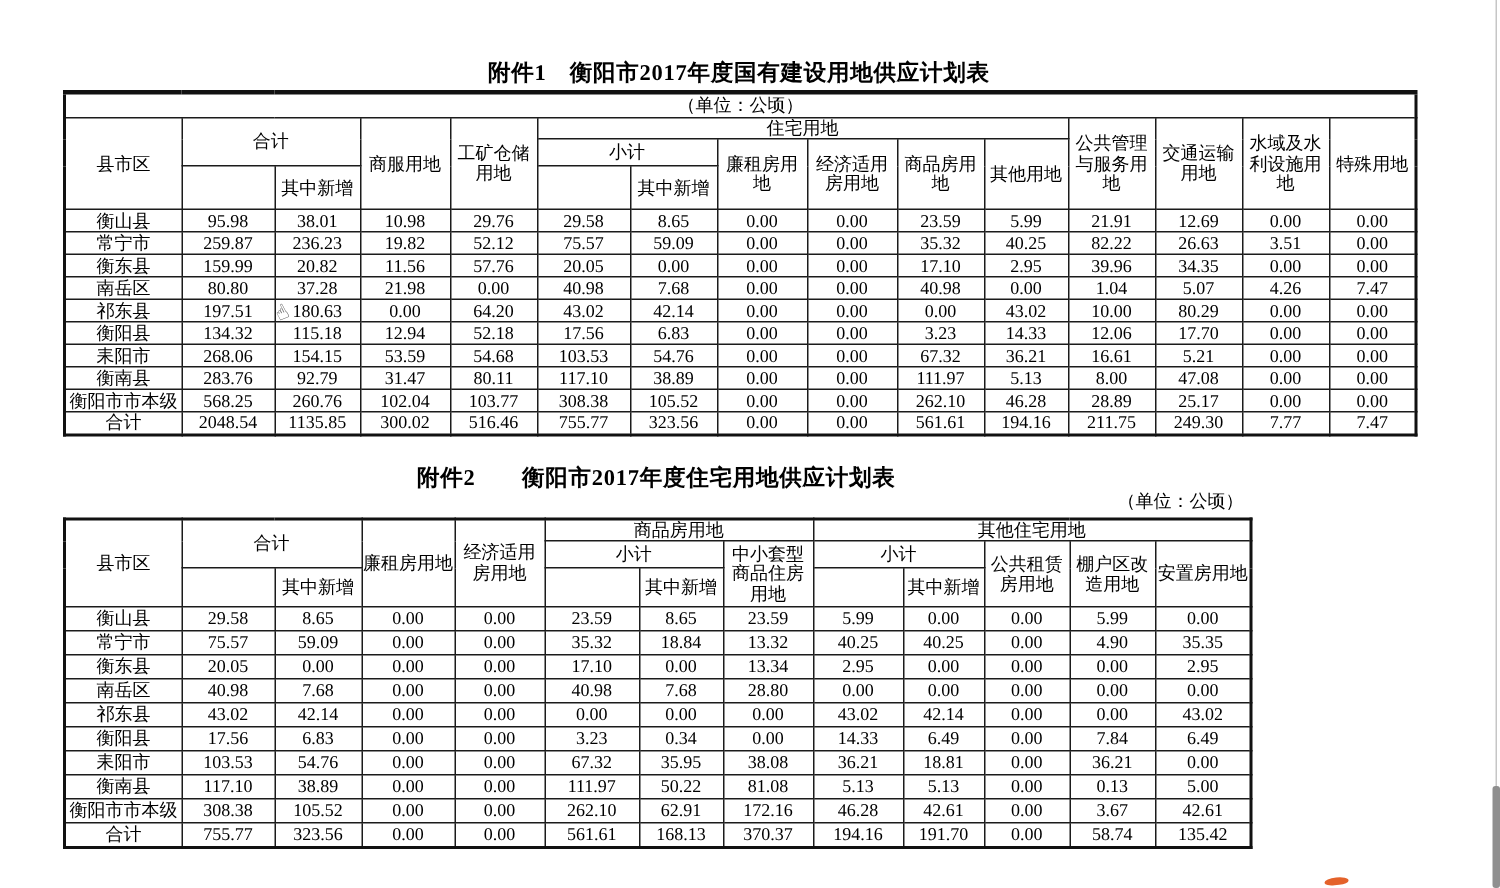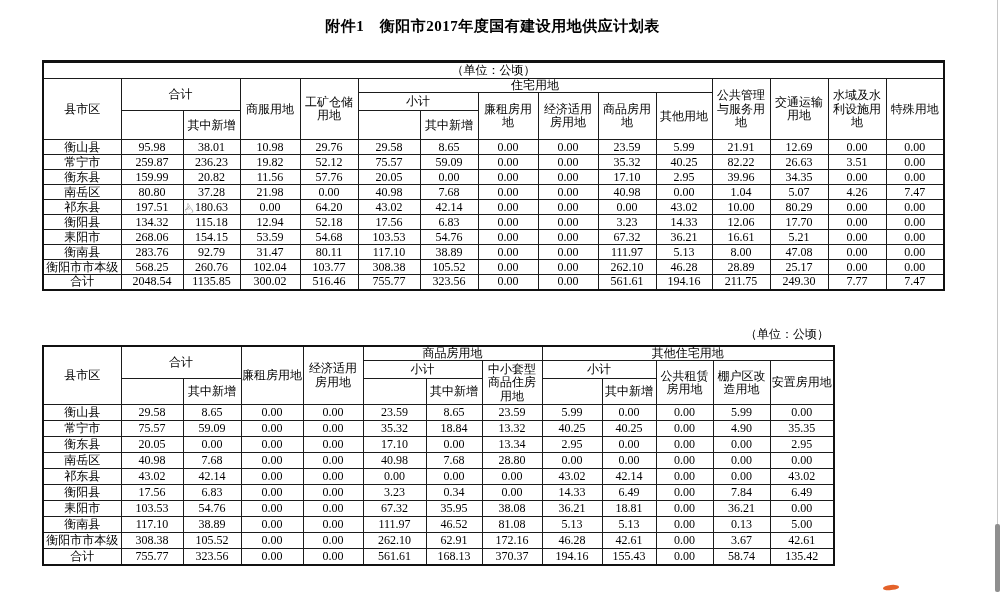--- a/index.html
+++ b/index.html
@@ -1,20 +1,20 @@
 <!DOCTYPE html>
 <html><head>
 <meta charset="utf-8">
 <style>
   html,body{margin:0;padding:0;background:#fff;}
   .page{position:relative;width:1000px;height:592px;background:#ffffff;overflow:hidden;
         font-family:"Liberation Serif","DejaVu Serif",serif;color:#111;}
   .doc-title{position:absolute;left:42px;text-align:center;font-weight:bold;font-size:15px;
              letter-spacing:0.5px;white-space:pre;color:#000;}
-  .title1{top:17px;width:901px;text-align:center;}
+  .title1{top:39px;width:901px;text-align:center;}
   .title2{top:309px;width:791px;}
   .unit2{position:absolute;left:42px;top:326px;width:787px;text-align:right;font-size:12px;color:#000;}
   table.tbl{position:absolute;border-collapse:collapse;table-layout:fixed;background:#fff;}
   table.tbl td{border:1px solid #1b1b1b;text-align:center;vertical-align:middle;padding:0;
                font-size:12px;line-height:1.12;overflow:hidden;word-break:break-all;color:#000;}
   table.tbl1{left:42px;top:60px;width:901px;border:2px solid #111;border-top:3px solid #111;}
   table.tbl2{left:42px;top:345px;width:791px;border:2px solid #111;}
   tr.unit-row{height:17px;}
   tr.hrow1{height:13px;}
   tr.hrow2{height:18px;}
@@ -250,20 +250,21 @@
           <td>561.61</td>
           <td>194.16</td>
           <td>211.75</td>
           <td>249.30</td>
           <td>7.77</td>
           <td>7.47</td>
         </tr>
       </tbody>
   </table>
 
+  <div class="doc-title title2">附件2　　衡阳市2017年度住宅用地供应计划表</div>
   <div class="unit2">（单位：公顷）</div>
 
   <table class="tbl tbl2">
     <colgroup>
       <col style="width:78px">
         <col style="width:62px">
         <col style="width:58px">
         <col style="width:62px">
       <col style="width:60px">
         <col style="width:63px">
@@ -407,21 +408,21 @@
           <td>36.21</td>
           <td>0.00</td>
         </tr>
         <tr>
           <td>衡南县</td>
           <td>117.10</td>
           <td>38.89</td>
           <td>0.00</td>
           <td>0.00</td>
           <td>111.97</td>
-          <td>46.52</td>
+          <td>50.22</td>
           <td>81.08</td>
           <td>5.13</td>
           <td>5.13</td>
           <td>0.00</td>
           <td>0.13</td>
           <td>5.00</td>
         </tr>
         <tr>
           <td>衡阳市市本级</td>
           <td>308.38</td>
@@ -440,21 +441,21 @@
         <tr>
           <td>合计</td>
           <td>755.77</td>
           <td>323.56</td>
           <td>0.00</td>
           <td>0.00</td>
           <td>561.61</td>
           <td>168.13</td>
           <td>370.37</td>
           <td>194.16</td>
-          <td>155.43</td>
+          <td>191.70</td>
           <td>0.00</td>
           <td>58.74</td>
           <td>135.42</td>
         </tr>
       </tbody>
   </table>
 
   <span class="hand-cursor">☝</span>
 
   <div class="scroll-track"></div>

